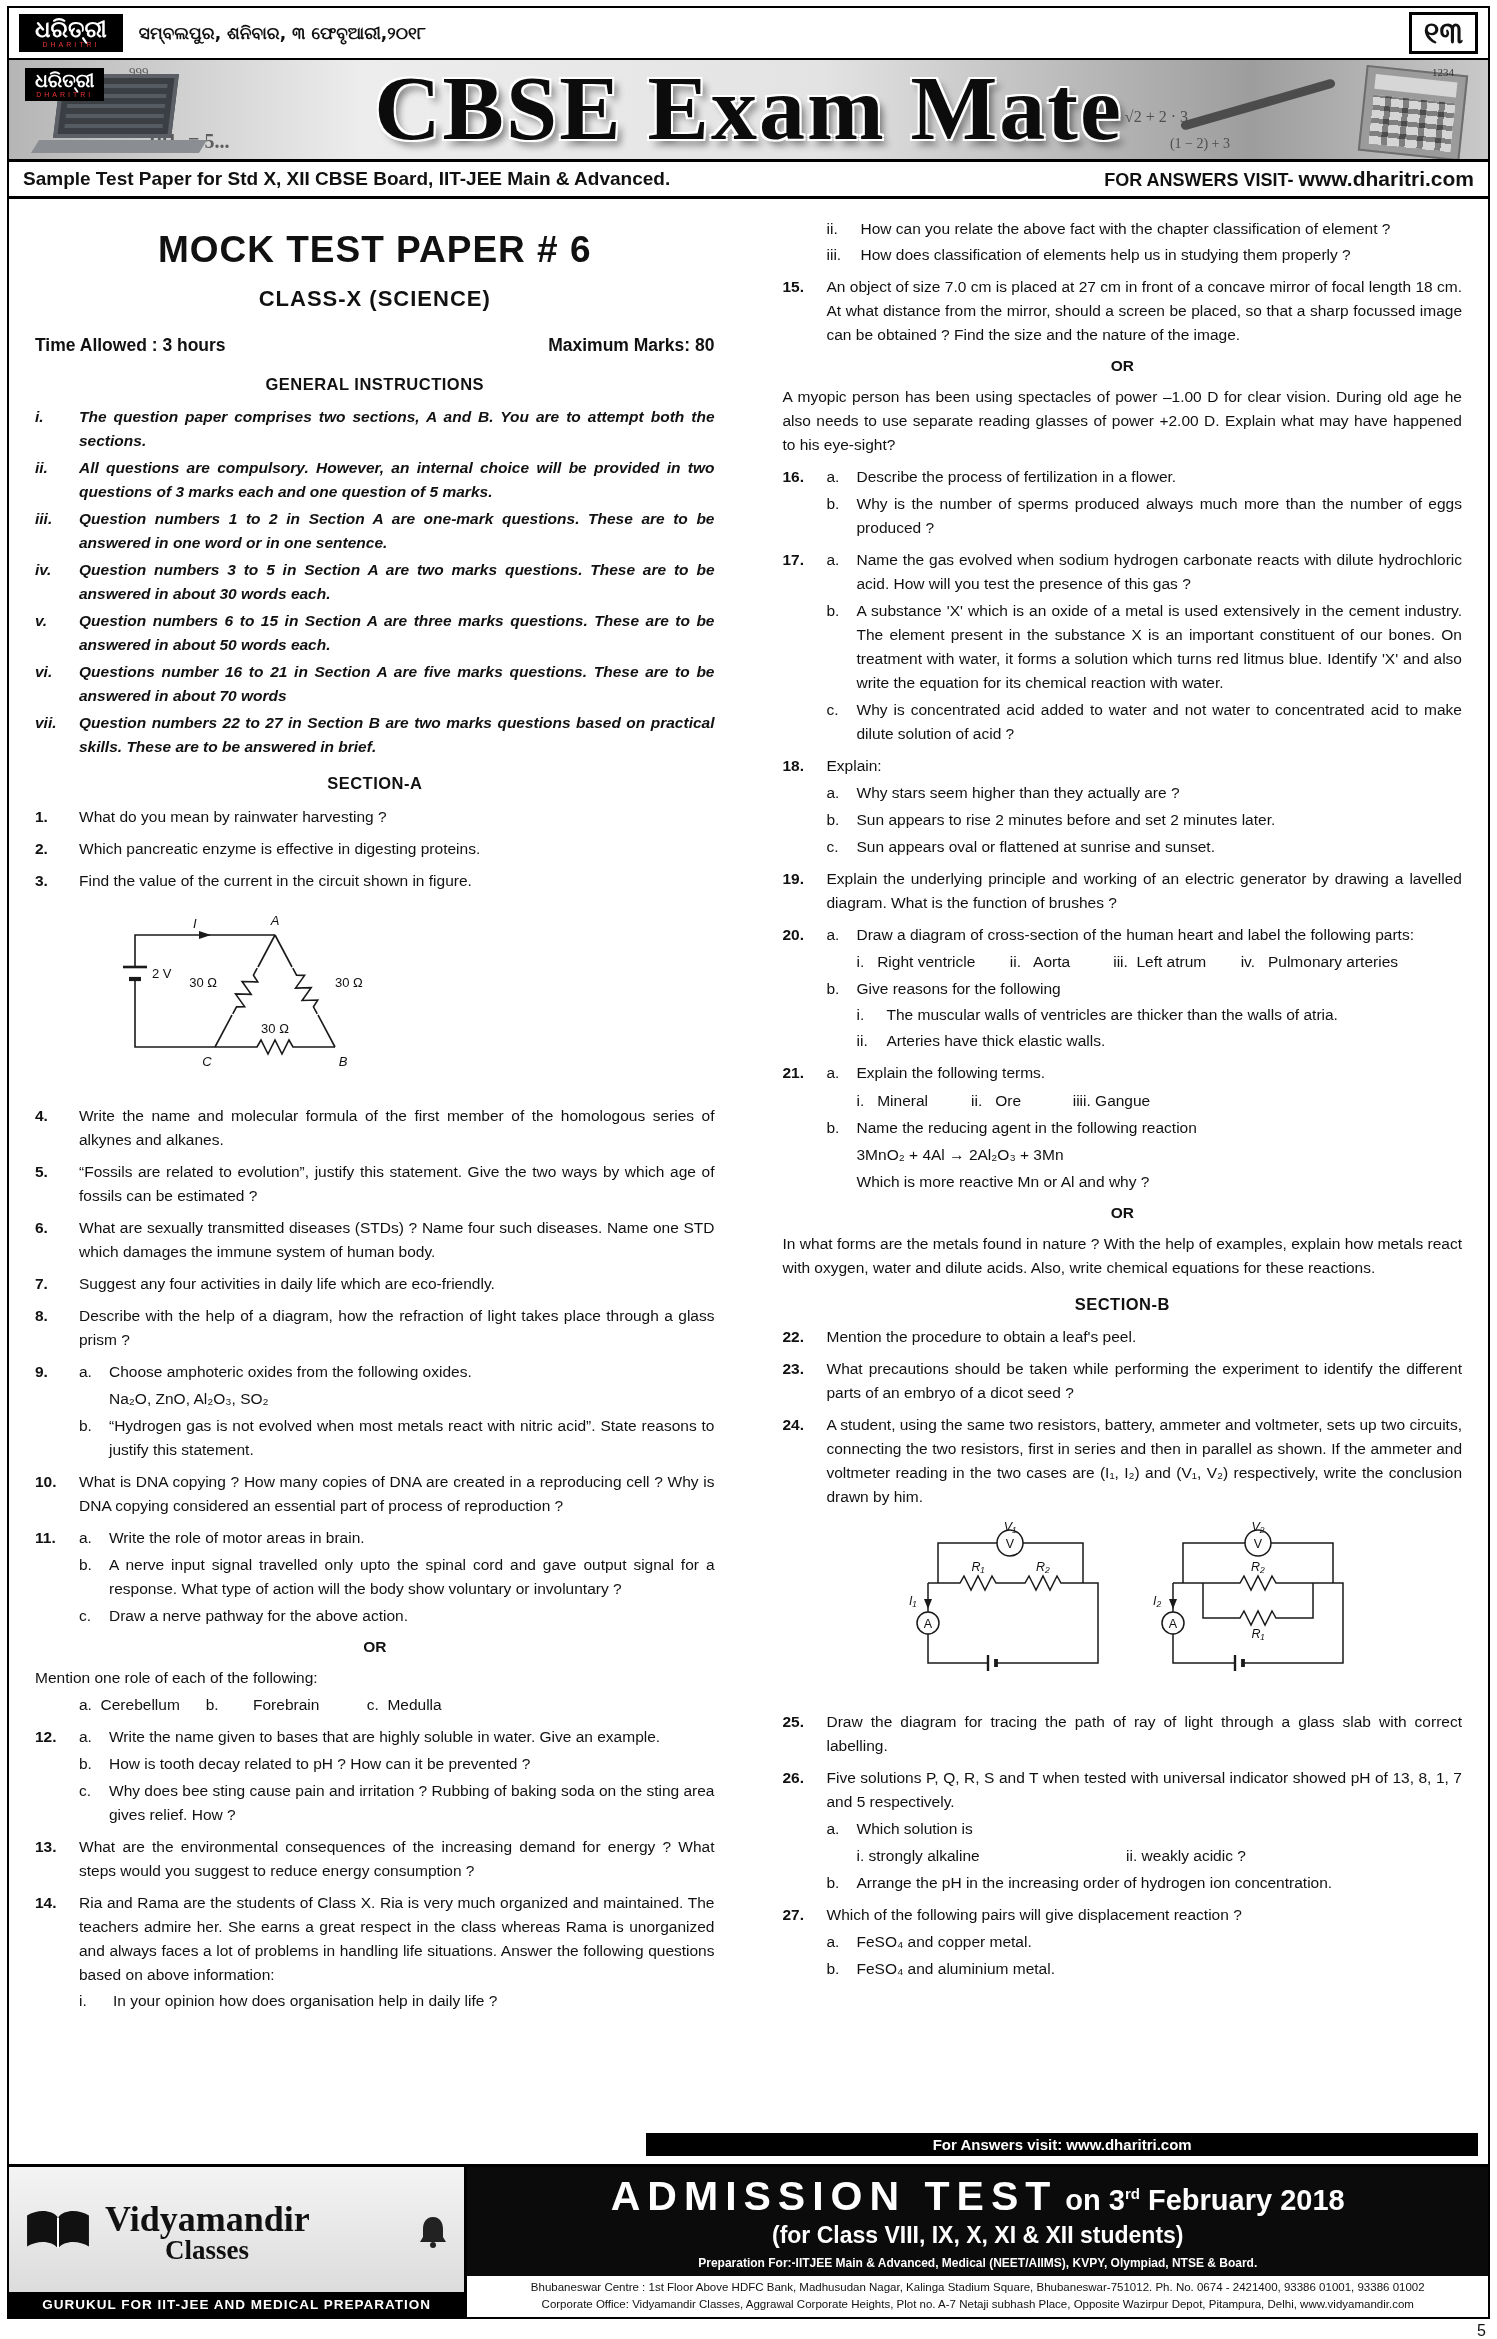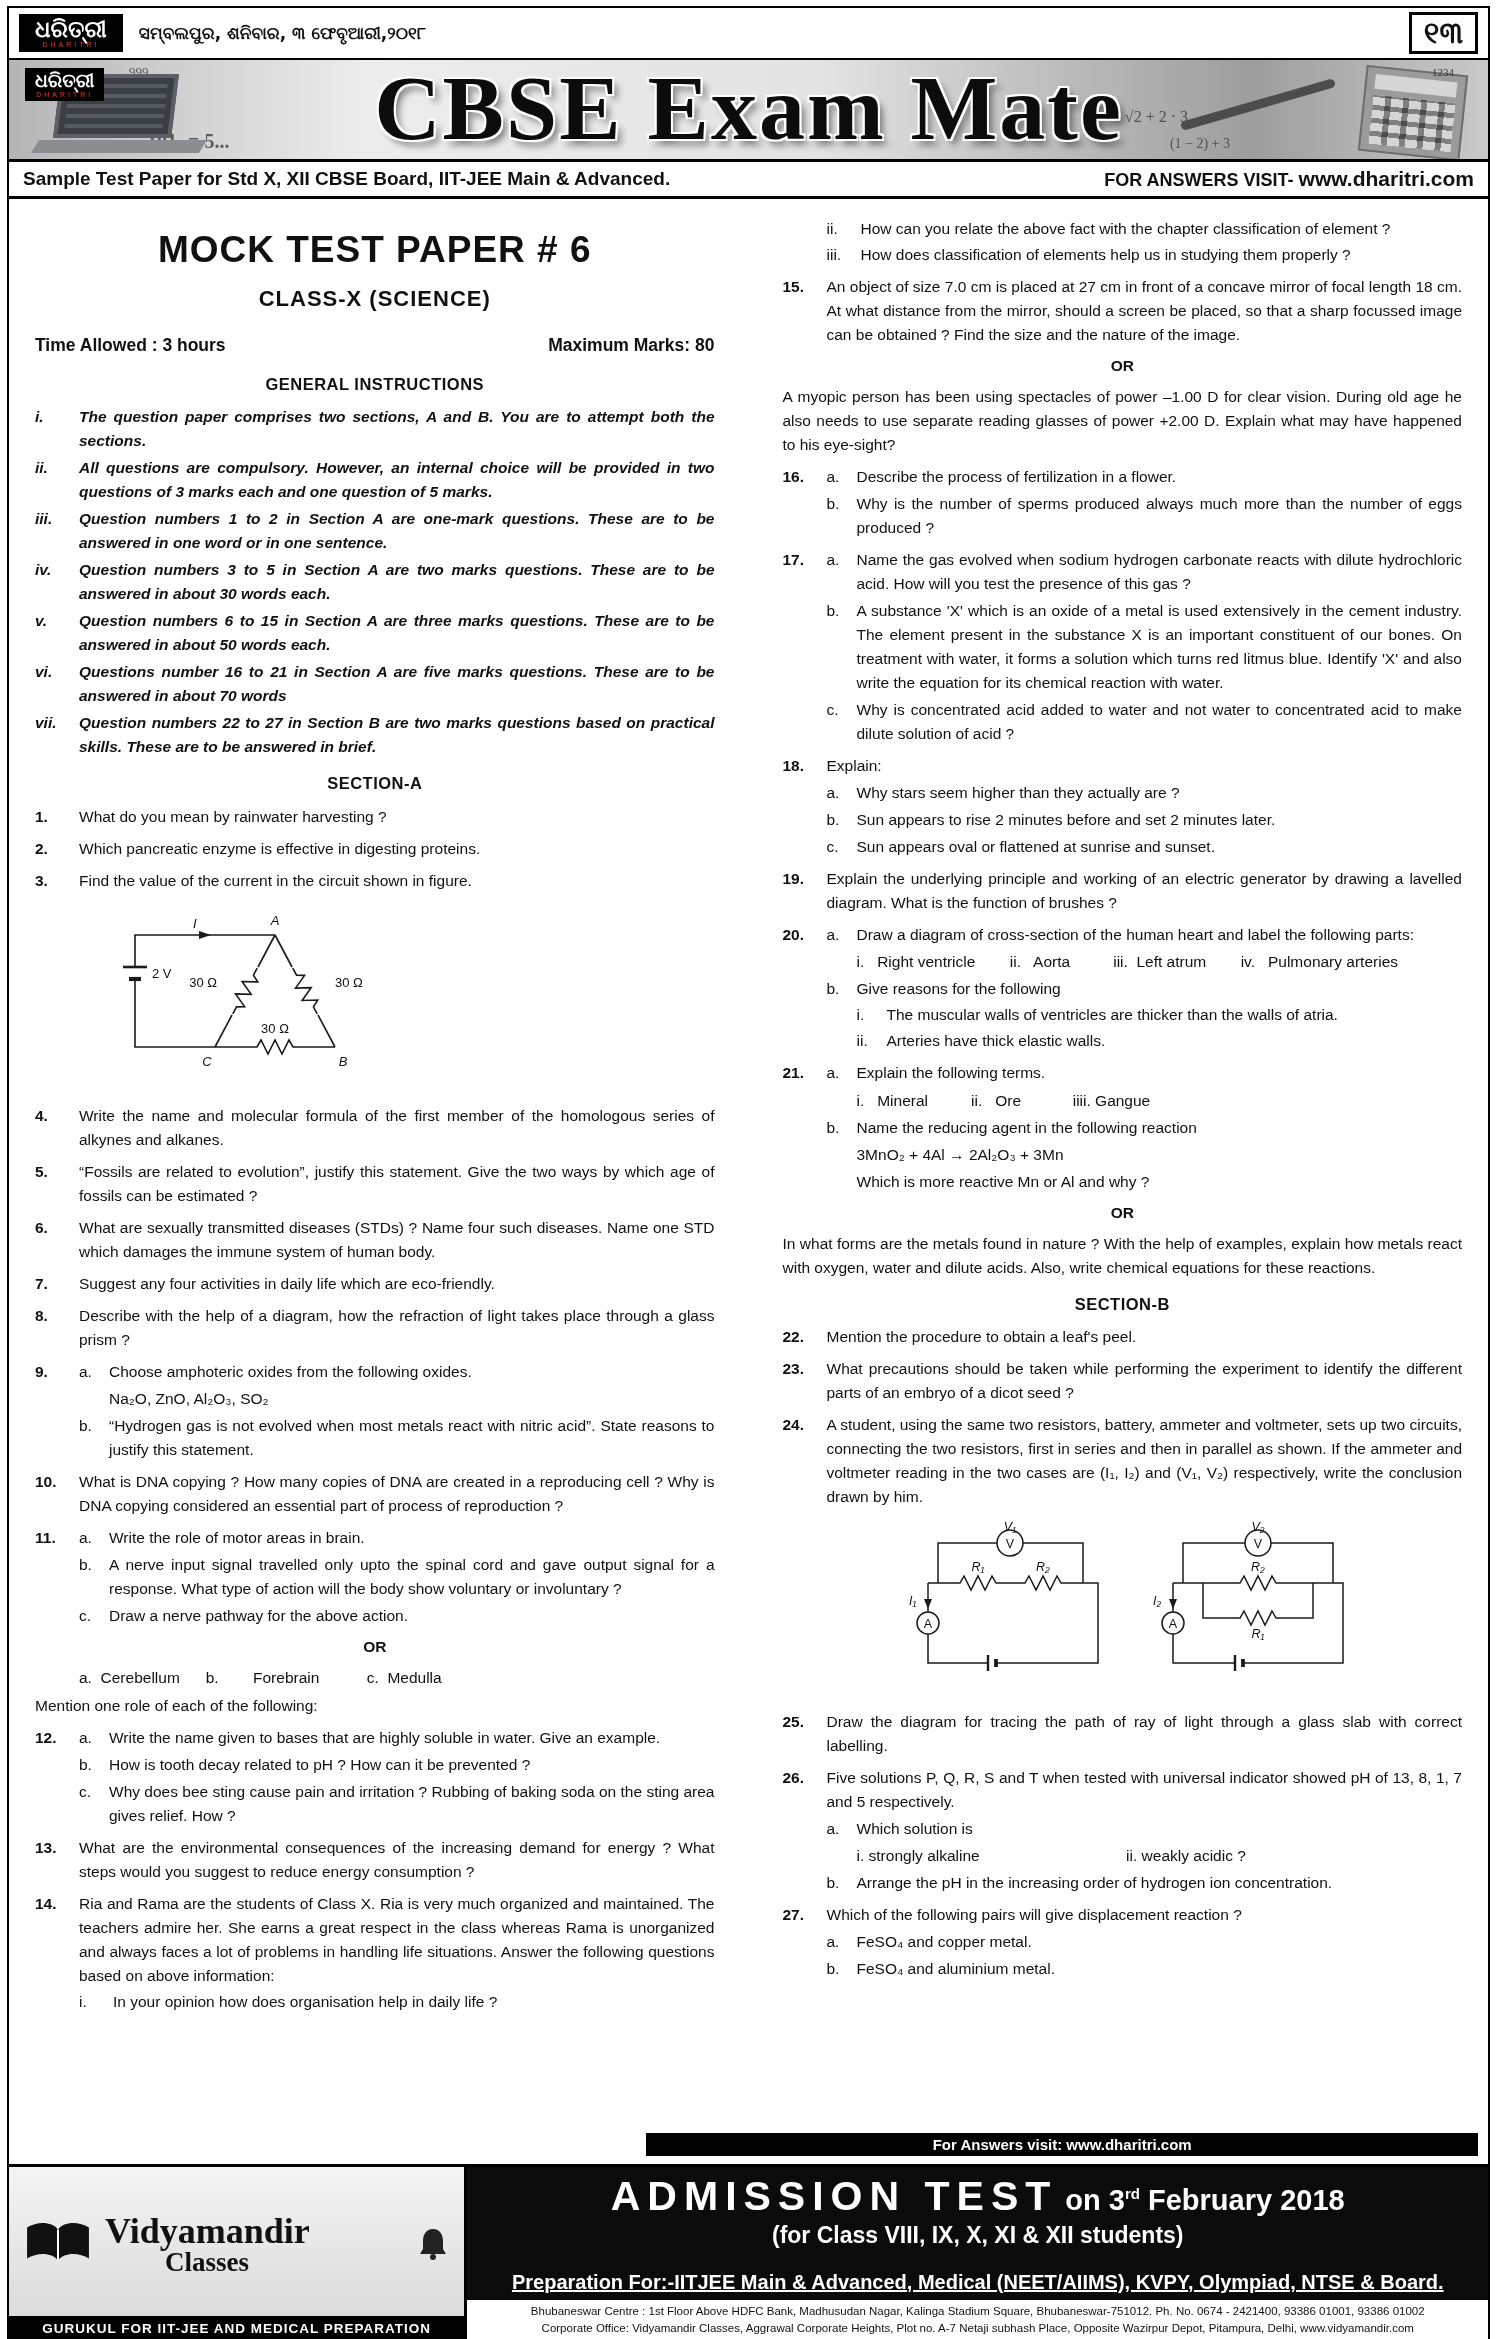--- a/index.html
+++ b/index.html
@@ -94,21 +94,21 @@
   .vm-name-top { font-size:36px; display:block; }
   .vm-name-bot { font-size:27px; display:block; padding-left:60px; }
   .vm-bell { margin-left:auto; }
   .vm-tag { background:#000; color:#fff; text-align:center; font-weight:bold; font-size:13.5px; letter-spacing:1px; padding:5px 2px; }
   .ad { flex:1; background:#0b0b0b; color:#fff; display:flex; flex-direction:column; align-items:center; padding-top:6px; }
   .ad-line1 { font-weight:bold; white-space:nowrap; }
   .ad-title { font-size:41px; letter-spacing:7px; }
   .ad-when { font-size:29px; }
   .ad-when sup { font-size:15px; }
   .ad-line2 { font-size:23px; font-weight:bold; margin-top:2px; }
-  .ad-line3 { font-size:20px; font-weight:bold; margin-top:22px;text-decoration:underline; }
+  .ad-line3 { font-size:12px; font-weight:bold; margin-top:7px; }
   .ad-addresses { background:#fff; color:#111; width:100%; margin-top:6px; font-size:11.5px; line-height:1.5; text-align:center; padding:3px 12px; }
   .page-num { width:1483px; margin:3px auto 0; text-align:right; font-size:16px; padding-right:4px; }
 </style>
 </head>
 <body>
 
 <div class="page">
 
   <div class="topbar">
     <div class="logo-box">
@@ -269,25 +269,25 @@
           </div>
           <div class="blk s1">
             <span class="lab">b.</span>
             <span class="txt">A nerve input signal travelled only upto the spinal cord and gave output signal for a response. What type of action will the body show voluntary or involuntary ?</span>
           </div>
           <div class="blk s1">
             <span class="lab">c.</span>
             <span class="txt">Draw a nerve pathway for the above action.</span>
           </div>
           <div class="blk or"><span class="txt">OR</span></div>
+          <div class="blk p">
+            <span class="txt">Mention one role of each of the following:</span>
+          </div>
           <div class="blk row1">
             <span class="txt">a.  Cerebellum      b.        Forebrain           c.  Medulla</span>
-          </div>
-          <div class="blk p">
-            <span class="txt">Mention one role of each of the following:</span>
           </div>
           <div class="blk qs">
             <span class="lab">12.</span>
             <span class="lab2">a.</span>
             <span class="txt">Write the name given to bases that are highly soluble in water. Give an example.</span>
           </div>
           <div class="blk s1">
             <span class="lab">b.</span>
             <span class="txt">How is tooth decay related to pH ? How can it be prevented ?</span>
           </div>

